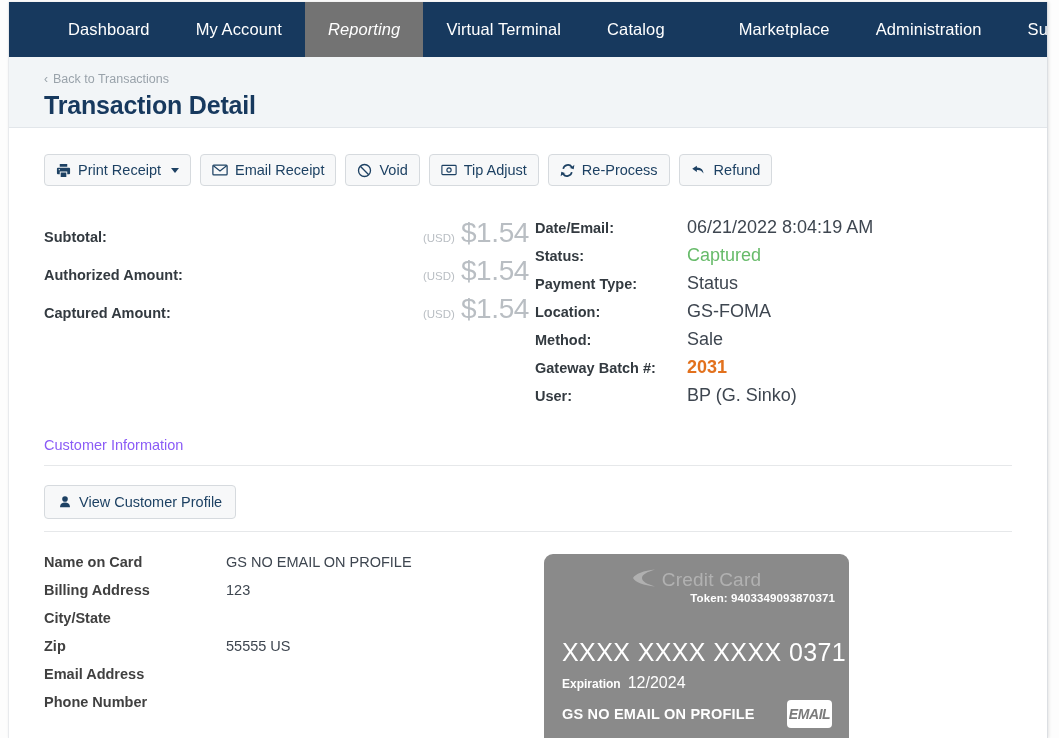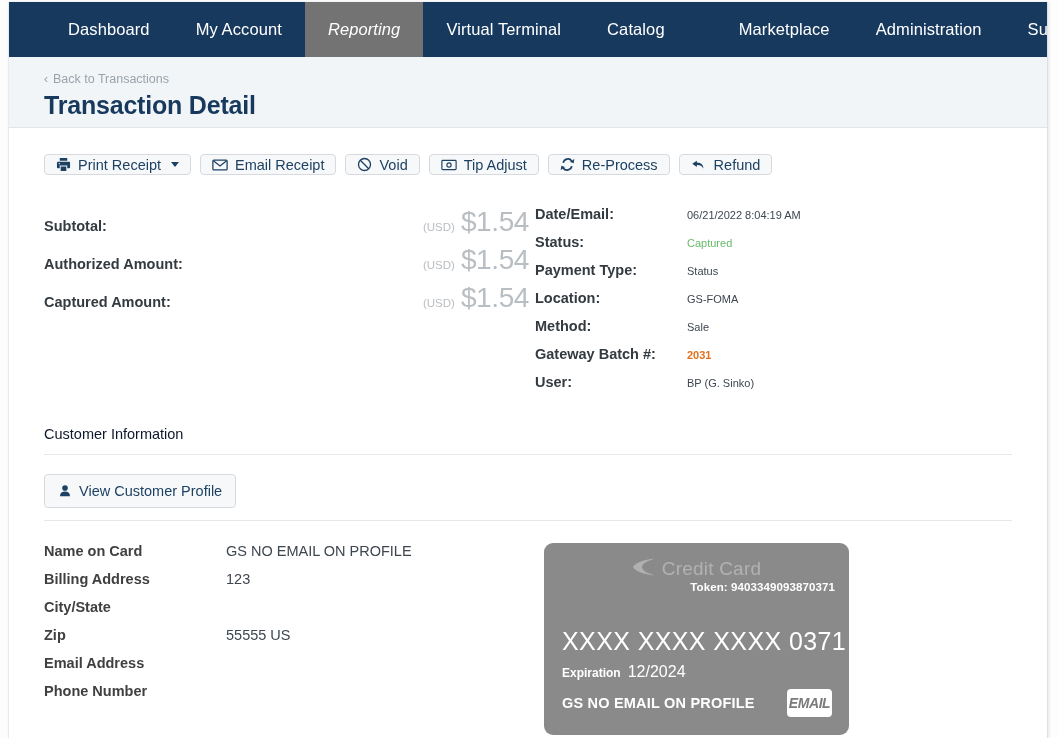--- a/index.html
+++ b/index.html
@@ -85,21 +85,21 @@
   
   .toolbar {
     display: flex;
     gap: 9px;
     padding: 26px 0 0 35px;
   }
   .btn {
     display: inline-flex;
     align-items: center;
     gap: 7px;
-    height: 21px;
+    height: 32px;
     padding: 8px 11px;
     background: #f7f8f9;
     border: 1px solid #d6dade;
     border-radius: 4px;
     color: #1d4163;
     font-size: 14.5px;
     cursor: pointer;
     white-space: nowrap;
     user-select: none;
   }
@@ -140,29 +140,29 @@
 
   .details { flex: 1; padding-left: 6px; }
   .detail-row { display: flex; height: 28px; align-items: baseline; }
   .detail-label {
     width: 152px;
     flex: none;
     font-size: 14.5px;
     font-weight: bold;
     color: #333a40;
   }
-  .detail-value { font-size: 11px; color: #3e4650; }
+  .detail-value { font-size: 18px; color: #3e4650; }
   .detail-value.status-ok { color: #67bb6a; }
   .detail-value.batch { color: #e2711d; font-weight: bold; cursor: pointer; }
 
   
   .cust-heading {
     margin: 24px 0 10px 35px;
     font-size: 14.5px;
-    color: #0f172a;
+    color: #8b5cf6;
   }
   .divider {
     margin: 12px 35px 0 35px;
     border-top: 1px solid #e6e8ea;
   }
   .profile-btn-wrap { padding: 19px 0 0 35px; }
   .btn.profile { height: 34px; padding: 0 13px; }
 
   .cust-body {
     display: flex;

